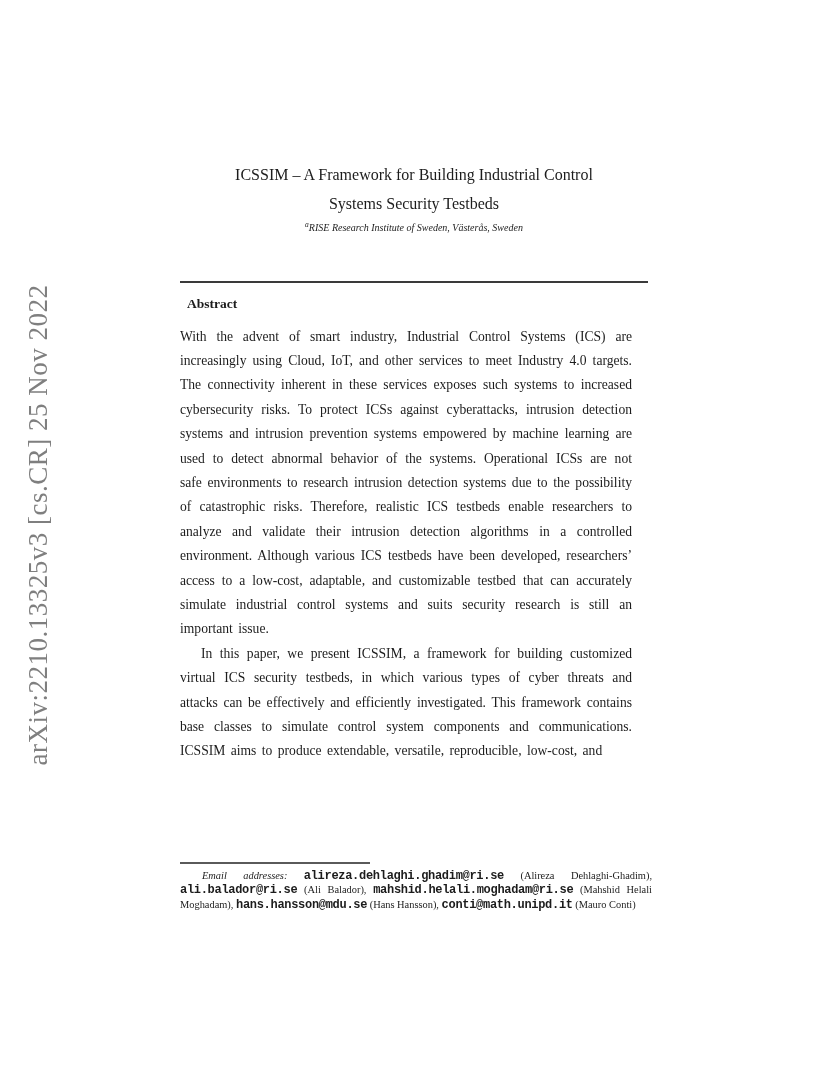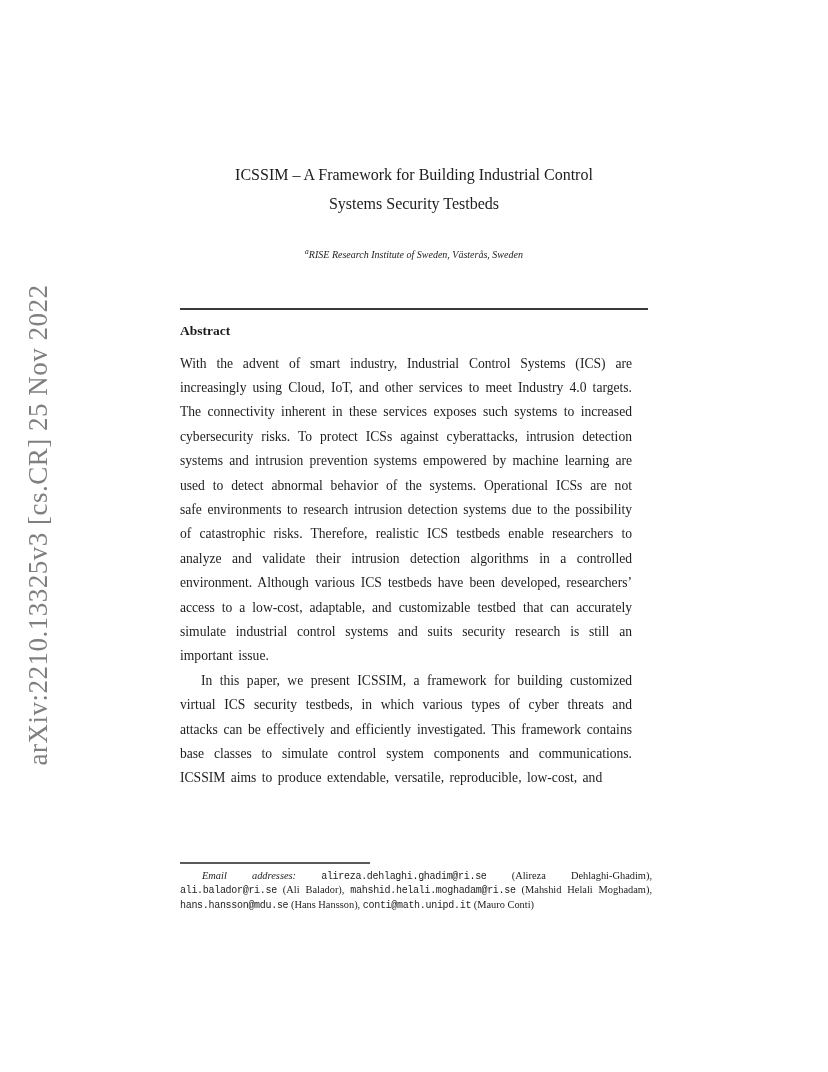--- a/index.html
+++ b/index.html
@@ -48,41 +48,41 @@
     margin-top: 22px;
     text-align: center;
     font-size: 13px;
     line-height: 21px;
   }
   .authors-line sup {
     font-size: 9px;
     line-height: 0;
   }
   .affiliations {
-    margin-top: 30px;
+    margin-top: 3px;
     text-align: center;
     font-style: italic;
     font-size: 10px;
     line-height: 13px;
     color: #222222;
   }
   .affiliations sup {
     font-size: 7.5px;
     font-style: italic;
     line-height: 0;
   }
   .abstract-divider {
     margin-top: 47px;
     height: 1.5px;
     background: #3a3a3a;
     border: none;
     width: 100%;
   }
   .abstract-heading {
-    margin: 13px 0 0 0;
+    margin: 13px 0 0 7px;
     font-size: 13.5px;
     font-weight: 700;
   }
   .abstract-par {
     margin: 13px 16px 0 0;
     text-align: justify;
     font-size: 13.6px;
     line-height: 24.4px;
     word-spacing: 2px;
   }
@@ -109,22 +109,22 @@
     margin: 5px 0 0 0;
     font-size: 10.4px;
     line-height: 13.6px;
     text-align: justify;
     text-indent: 22px;
     color: #1c1c1c;
   }
   .footnote-text .italic { font-style: italic; }
   .footnote-text .mono {
     font-family: "Liberation Mono", monospace;
-    font-weight: 400;
-    font-size: 10px;
+    font-weight: 700;
+    font-size: 12px;
     letter-spacing: -0.3px;
   }
   .footnote-text .plain { font-style: normal; }
 </style>
 </head>
 <body>
 
 <div class="page">
 
   <div class="arxiv-stamp">arXiv:2210.13325v3  [cs.CR]  25 Nov 2022</div>

